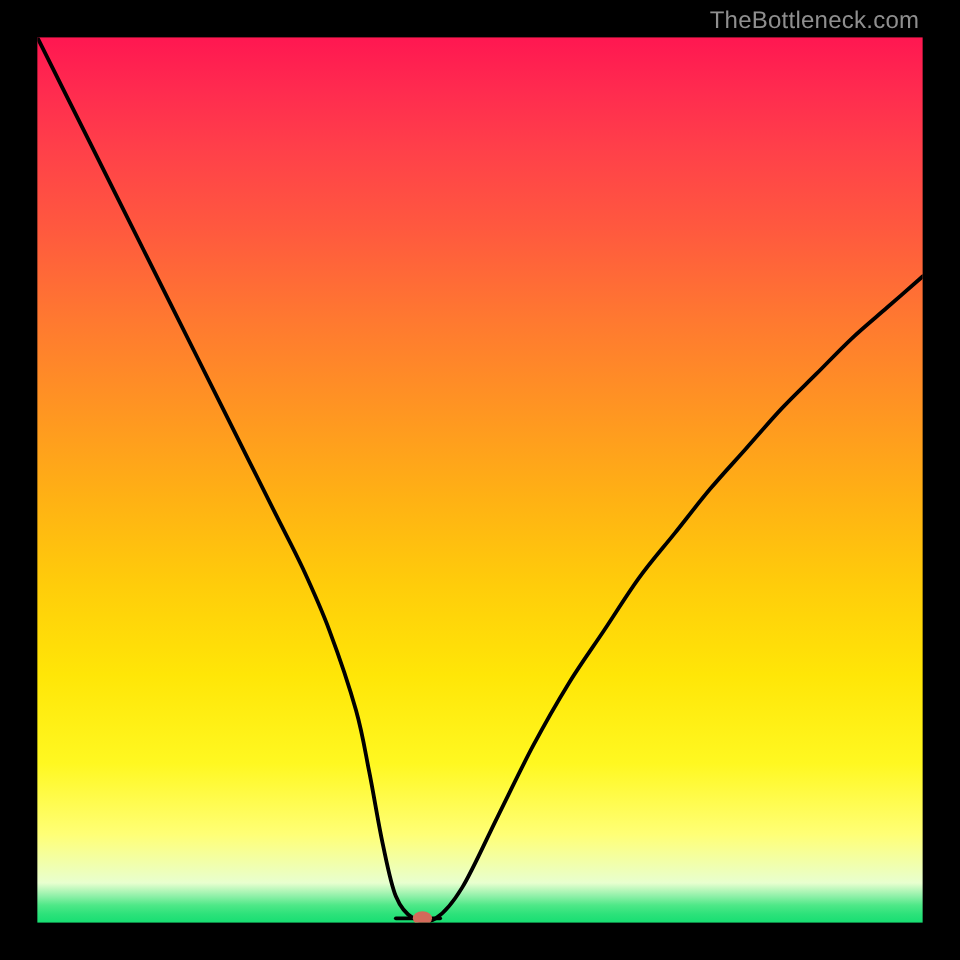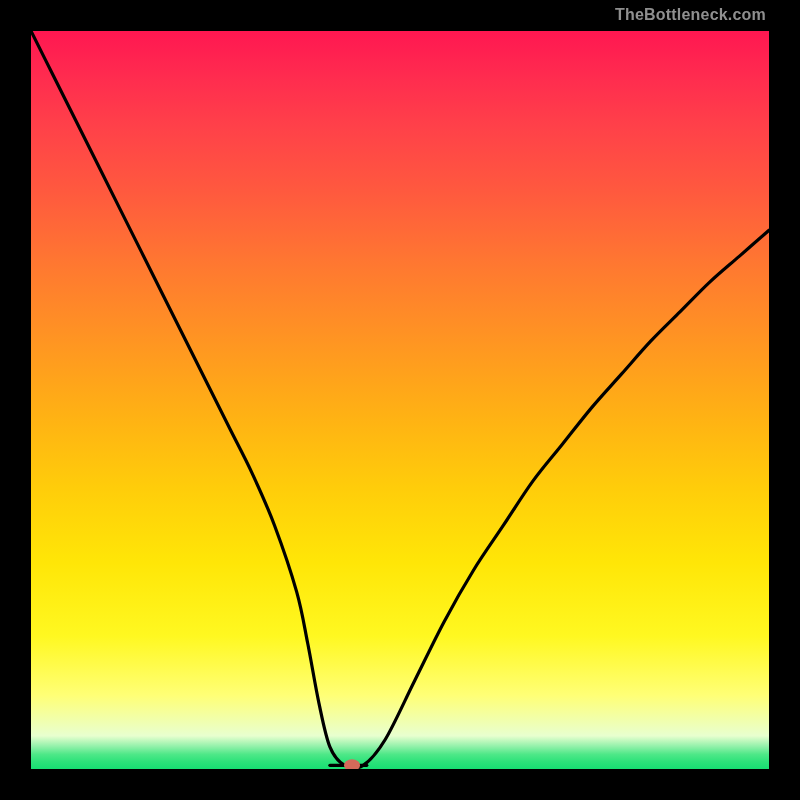--- a/index.html
+++ b/index.html
@@ -52,22 +52,22 @@
     position: absolute;
     inset: 0;
     width: 100%;
     height: 100%;
   }
   .watermark {
     position: absolute;
     top: 6px;
     right: 34px;
     color: #8f8f8f;
-    font-size: 16px;
-    font-weight: 700;
+    font-size: 20px;
+    font-weight: 400;
     letter-spacing: 0.2px;
     user-select: none;
   }
 </style>
 </head>
 <body>
 
 <div class="stage">
 
   <div class="plot-area">

